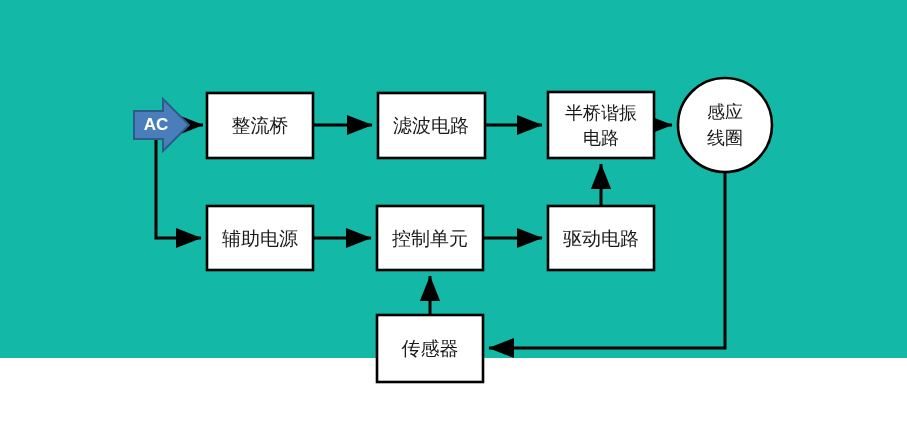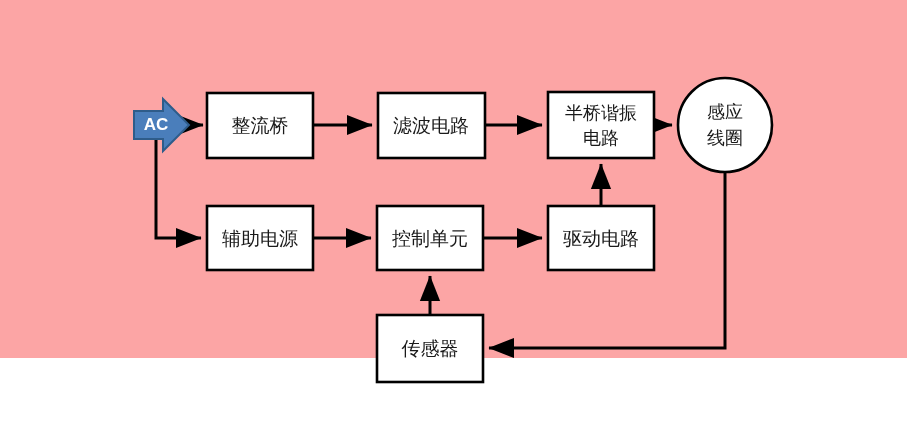--- a/index.html
+++ b/index.html
@@ -10,21 +10,21 @@
   body {
     width: 907px;
     height: 428px;
     font-family: "Liberation Sans", sans-serif;
     overflow: hidden;
   }
   #diagram-root {
     position: relative;
     width: 907px;
     height: 358px;
-    background: #fca5a5;
+    background: #14b8a6;
   }
   svg.diagram {
     display: block;
     width: 907px;
     height: 428px;
   }
   .node-box {
     fill: #ffffff;
     stroke: #000000;
     stroke-width: 2.6;

